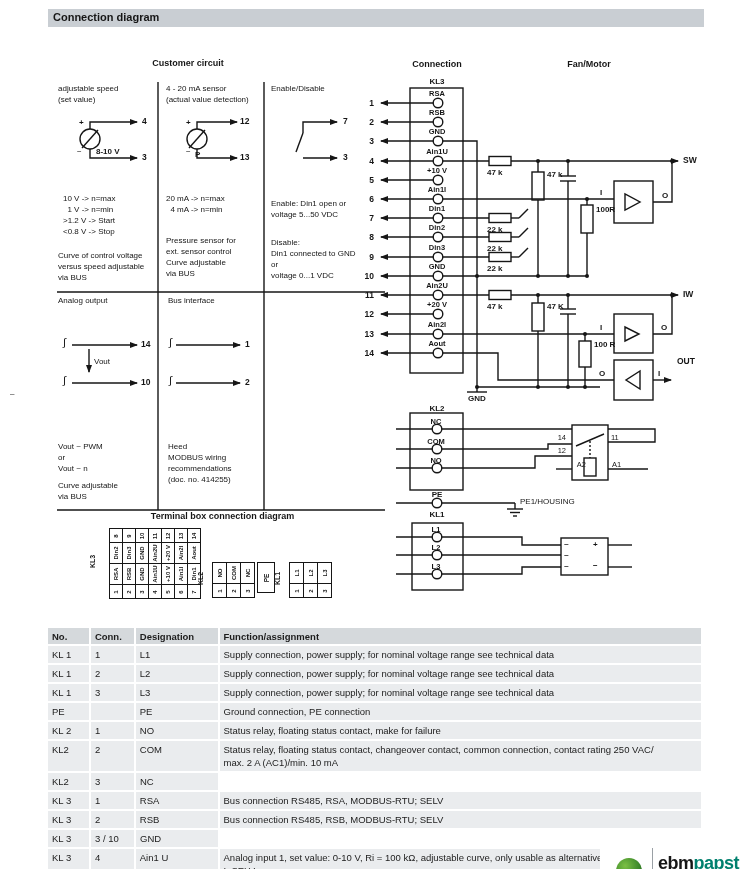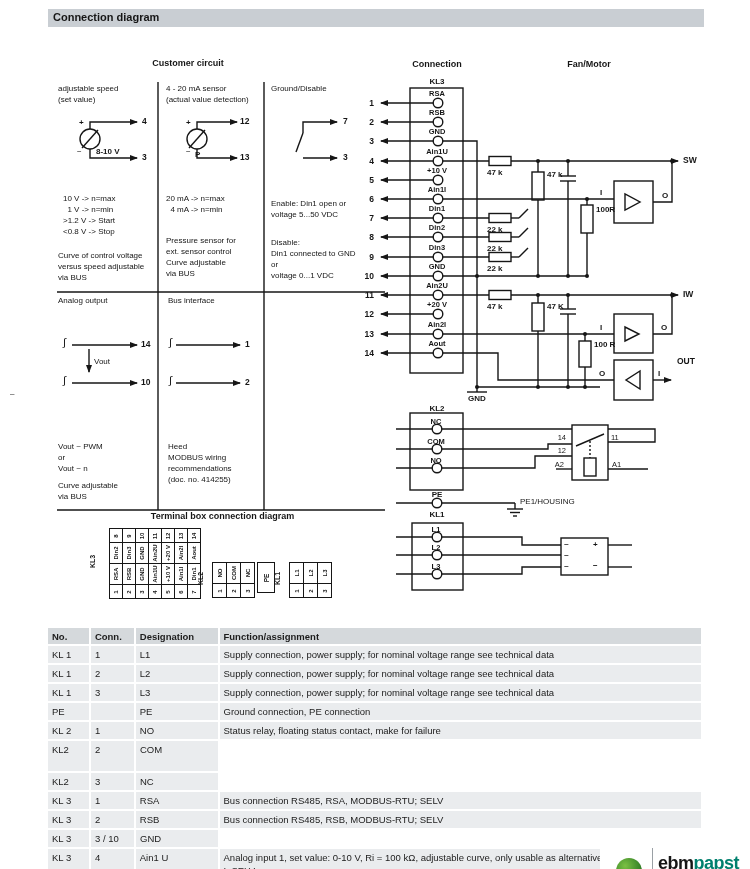--- a/index.html
+++ b/index.html
@@ -234,21 +234,21 @@
         <circle cx="568" cy="387" r="2"></circle>
         <circle cx="585" cy="387" r="2"></circle>
   </g>
 </svg>
 
 <span class="s b f9 c" style="left:133px;top:58px;width:110px">Customer circuit</span>
 <span class="s" style="left:58px;top:83px">adjustable speed
 (set value)</span>
 <span class="s" style="left:166px;top:83px">4 - 20 mA sensor
 (actual value detection)</span>
-<span class="s" style="left:271px;top:83px">Ground/Disable</span>
+<span class="s" style="left:271px;top:83px">Enable/Disable</span>
 
 <span class="s b" style="left:79px;top:117px">+</span>
 <span class="s" style="left:77px;top:146px">−</span>
 <span class="s b" style="left:96px;top:146px">8-10 V</span>
 <span class="s pin" style="left:142px;top:116px">4</span>
 <span class="s pin" style="left:142px;top:152px">3</span>
 
 <span class="s b" style="left:186px;top:117px">+</span>
 <span class="s" style="left:186px;top:146px">−</span>
 <span class="s b" style="left:195px;top:149px">P</span>
@@ -353,21 +353,21 @@
 <span class="s pin" style="left:677px;top:356px">OUT</span>
 
 <span class="s b c" style="left:465px;top:393px;width:24px">GND</span>
 <span class="s b c" style="left:410px;top:403px;width:54px">KL2</span>
 <span class="s b c f7" style="left:410px;top:417px;width:52px">NC</span>
 <span class="s b c f7" style="left:410px;top:437px;width:52px">COM</span>
 <span class="s b c f7" style="left:410px;top:456px;width:52px">NO</span>
 <span class="s f7 r" style="left:550px;top:433px;width:16px">14</span>
 <span class="s f7 r" style="left:550px;top:446px;width:16px">12</span>
 <span class="s f7" style="left:611px;top:433px">11</span>
-<span class="s f7 r" style="left:550px;top:460px;width:14px">A2</span>
+<span class="s f7 r" style="left:572px;top:460px;width:14px">A2</span>
 <span class="s f7" style="left:612px;top:460px">A1</span>
 <span class="s b c" style="left:420px;top:489px;width:34px">PE</span>
 <span class="s" style="left:520px;top:496px">PE1/HOUSING</span>
 <span class="s b c" style="left:410px;top:509px;width:54px">KL1</span>
 <span class="s b c f7" style="left:410px;top:525px;width:52px">L1</span>
 <span class="s b c f7" style="left:410px;top:543px;width:52px">L2</span>
 <span class="s b c f7" style="left:410px;top:562px;width:52px">L3</span>
 <span class="s b" style="left:564px;top:539px">~</span>
 <span class="s b" style="left:564px;top:550px">~</span>
 <span class="s b" style="left:564px;top:561px">~</span>
@@ -565,20 +565,22 @@
   <div class="drow">
     <div class="dcell c0 h17">KL 2</div>
     <div class="dcell c1 h17">1</div>
     <div class="dcell c2 h17">NO</div>
     <div class="dcell c3 h17">Status relay, floating status contact, make for failure</div>
   </div>
   <div class="drow">
     <div class="dcell c0 h30">KL2</div>
     <div class="dcell c1 h30">2</div>
     <div class="dcell c2 h30">COM</div>
+    <div class="dcell c3 h30">Status relay, floating status contact, changeover contact, common connection, contact rating 250 VAC/
+max. 2 A (AC1)/min. 10 mA</div>
   </div>
   <div class="drow">
     <div class="dcell c0 h17">KL2</div>
     <div class="dcell c1 h17">3</div>
     <div class="dcell c2 h17">NC</div>
   </div>
   <div class="drow">
     <div class="dcell c0 h17">KL 3</div>
     <div class="dcell c1 h17">1</div>
     <div class="dcell c2 h17">RSA</div>

